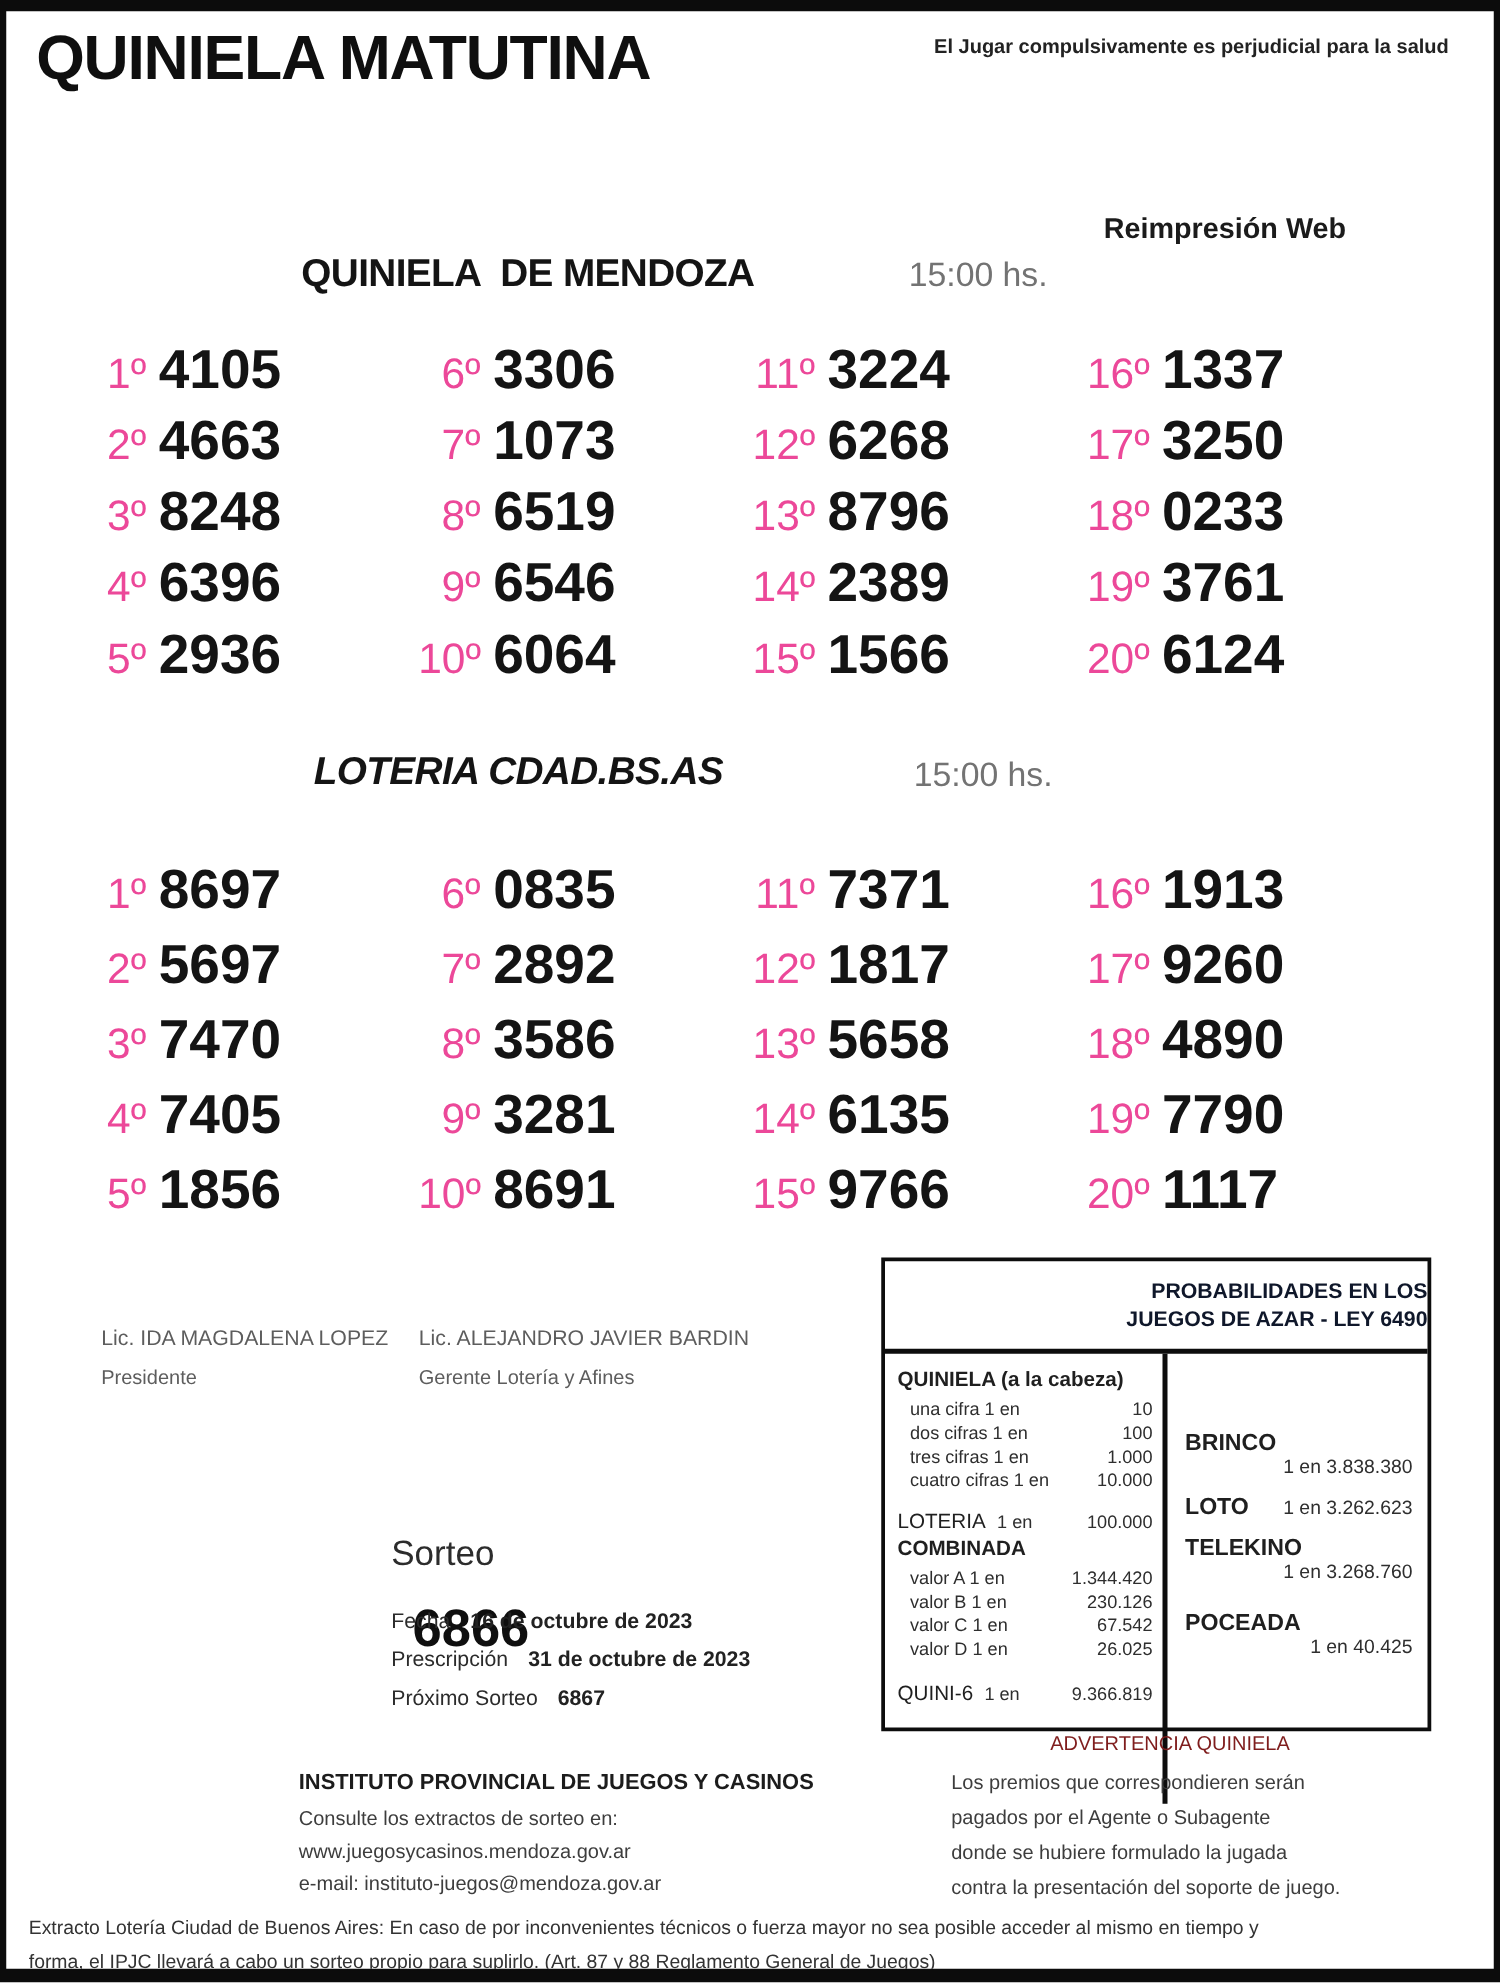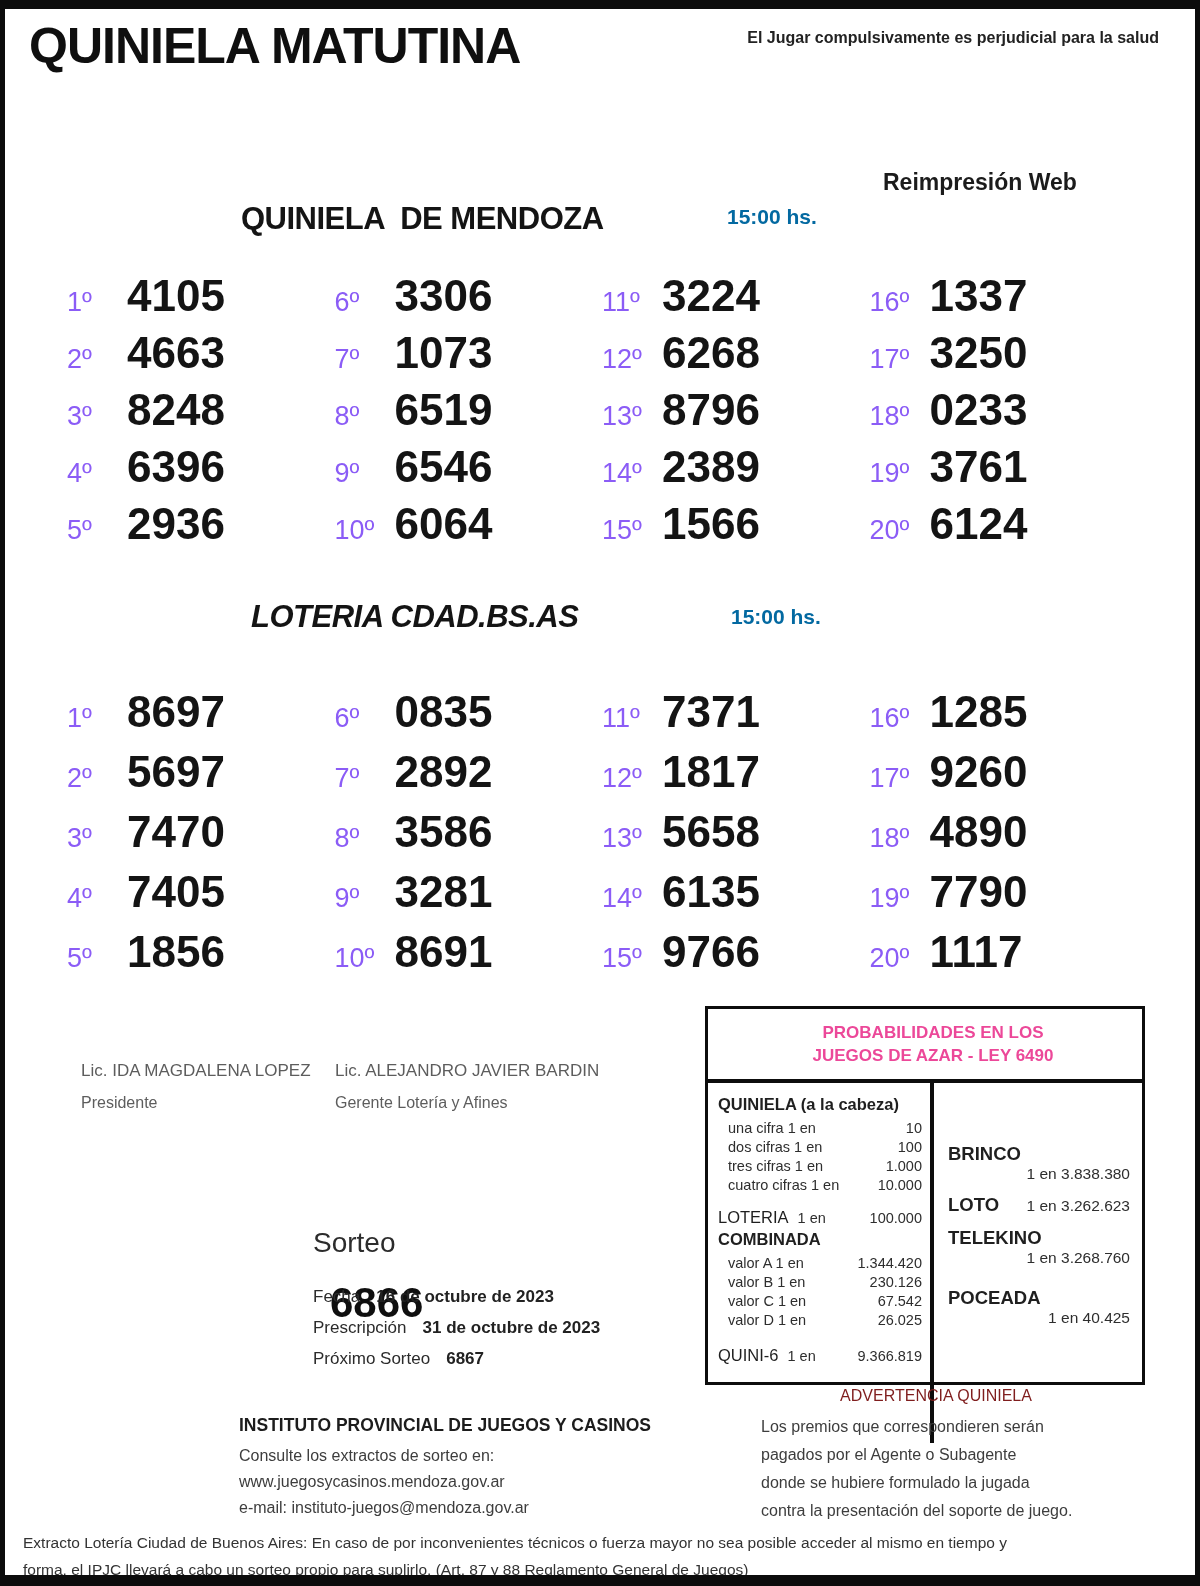--- a/index.html
+++ b/index.html
@@ -8,41 +8,41 @@
     background:#fff;border:5px solid #0c0c0c;border-top-width:9px;border-bottom-width:11px;
     font-family:"Liberation Sans",sans-serif;color:#1a1a1a;overflow:hidden;
   }
   .doc-title{position:absolute;left:24px;top:8px;font-size:50px;font-weight:700;letter-spacing:-1px;color:#0f0f0f;}
   .top-warning{position:absolute;right:36px;top:20px;font-size:16px;font-weight:700;color:#222;}
   .reprint{position:absolute;left:878px;top:160px;font-size:23px;font-weight:700;color:#1b1b1b;}
 
   .draw-heading{position:absolute;font-size:31px;font-weight:700;letter-spacing:-0.5px;color:#141414;white-space:pre;}
   #mendoza-heading{left:236px;top:192px;}
   #bsas-heading{left:246px;top:590px;font-style:italic;}
-  .draw-time{position:absolute;font-size:21px;font-weight:700;color:#0369a1;}
+  .draw-time{position:absolute;font-size:27px;font-weight:400;color:#737373;}
   #mendoza-time{left:722px;top:196px;}
   #bsas-time{left:726px;top:596px;}
 
   .results{position:absolute;left:62px;width:1070px;display:grid;grid-auto-flow:column;
     grid-template-columns:repeat(4,1fr);grid-template-rows:repeat(5,57px);}
   #mendoza-results{top:262px;}
   #bsas-results{top:678px;grid-template-rows:repeat(5,60px);}
   .result{display:flex;align-items:baseline;gap:10px;}
-  .ord{width:50px;text-align:left;font-size:27px;color:#8b5cf6;flex:none;}
+  .ord{width:50px;text-align:right;font-size:34px;color:#ec4899;flex:none;}
   .num{font-size:44px;font-weight:700;color:#141414;}
 
   .official{position:absolute;font-size:17px;color:#5d5d5d;}
   #official-1{left:76px;top:1052px;}
   #official-2{left:330px;top:1052px;}
   .off-role{margin-top:13px;font-size:16px;}
 
   .prob-box{position:absolute;left:700px;top:997px;width:440px;height:379px;box-sizing:border-box;
     border:3px solid #0d0d0d;color:#2e2e2e;}
   .prob-header{height:70px;border-bottom:4px solid #0d0d0d;display:flex;flex-direction:column;
-    justify-content:center;text-align:center;font-weight:700;font-size:17px;color:#ec4899;line-height:23px;padding-left:16px;}
+    justify-content:center;text-align:right;font-weight:700;font-size:17px;color:#0f172a;line-height:23px;padding-left:16px;}
   .prob-body{display:flex;height:360px;}
   .prob-left{width:226px;flex:none;border-right:4px solid #0d0d0d;box-sizing:border-box;padding:10px 8px 6px 10px;}
   .prob-right{flex:1;box-sizing:border-box;padding:60px 12px 10px 14px;}
   .psec-title{font-weight:700;font-size:16.5px;color:#1f1f1f;margin:2px 0 5px;}
   .prow{display:flex;justify-content:space-between;align-items:baseline;font-size:14.5px;line-height:19px;padding-left:10px;}
   .prow-major{display:flex;align-items:baseline;font-size:14.5px;margin:13px 0 3px;}
   .prow-major .pbig{font-weight:400;font-size:16.5px;color:#1f1f1f;margin-right:9px;}
   .prow-major .pvalue{margin-left:auto;}
   #quini6-row{margin-top:16px;}
   .game{display:flex;flex-wrap:wrap;align-items:baseline;margin-bottom:11px;}
@@ -221,21 +221,21 @@
       <div class="result">
         <span class="ord">14º</span>
         <span class="num">6135</span>
       </div>
       <div class="result">
         <span class="ord">15º</span>
         <span class="num">9766</span>
       </div>
       <div class="result">
         <span class="ord">16º</span>
-        <span class="num">1285</span>
+        <span class="num">1913</span>
       </div>
       <div class="result">
         <span class="ord">17º</span>
         <span class="num">9260</span>
       </div>
       <div class="result">
         <span class="ord">18º</span>
         <span class="num">4890</span>
       </div>
       <div class="result">

